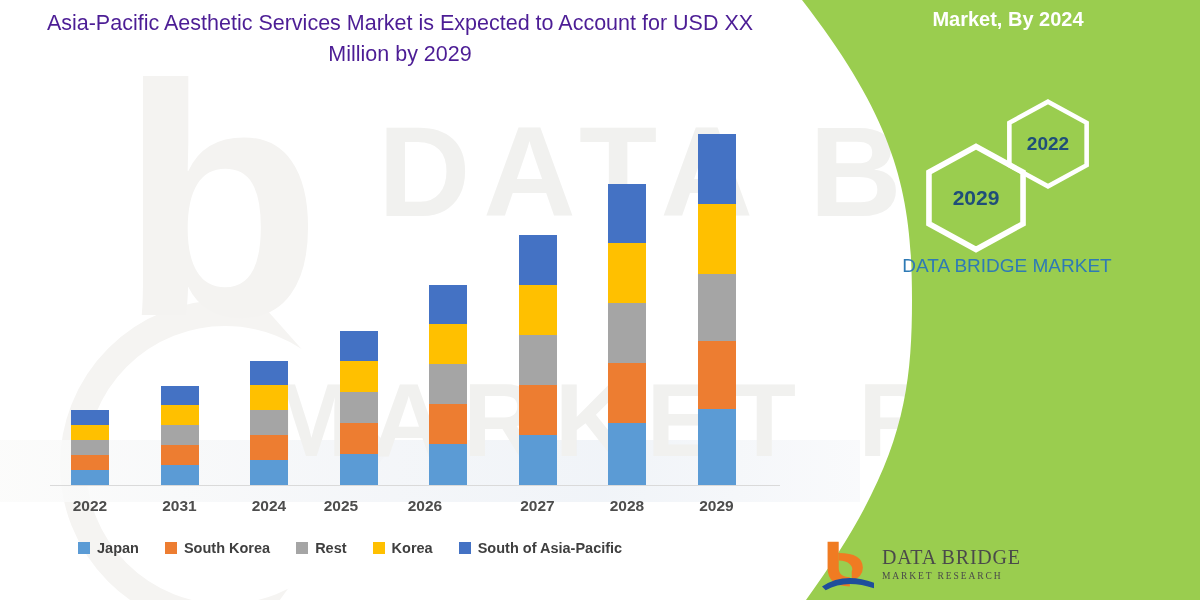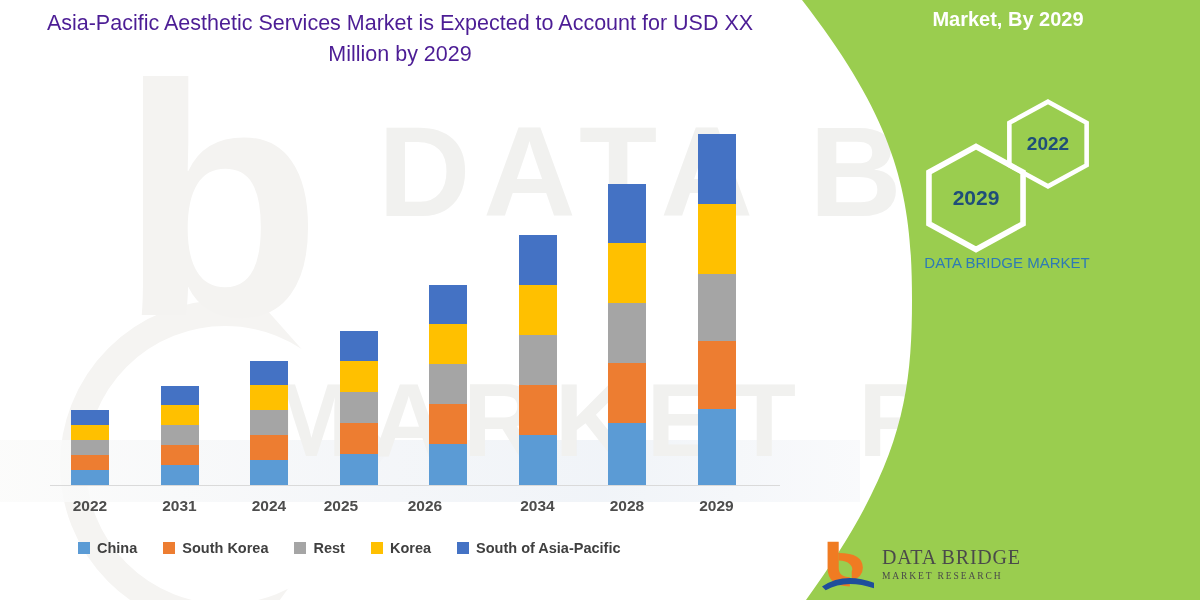--- a/index.html
+++ b/index.html
@@ -105,21 +105,21 @@
   }
   .hex-2029 { left:140px; top:142px; width:112px; height:112px; }
   .hex-2029 .hex-label { font-size:21px; }
   .hex-2022 { left:222px; top:98px; width:92px; height:92px; }
   .hex-2022 .hex-label { font-size:19px; }
 
   .brand {
     position:absolute; left:0; top:252px; width:420px;
     padding-left:34px;
     text-align:center;
-    color:#2e7ab5; font-size:15px; font-weight:400; line-height:1.45;
+    color:#2e7ab5; font-size:19px; font-weight:400; line-height:1.45;
   }
 
   .logo {
     position:absolute; left:40px; bottom:4px;
     width:230px; height:58px;
   }
   .logo-text {
     position:absolute; left:62px; top:8px;
     font-size:20px; letter-spacing:0.04em; color:#4a4a4a;
     font-family:"Liberation Serif", serif;
@@ -204,30 +204,30 @@
           <div class="seg" style="height: 70px; background: rgb(255, 192, 0);"></div>
           <div class="seg" style="height: 70px; background: rgb(68, 114, 196);"></div>
         </div>
       </div>
     <div class="x-labels" id="xlabels">
         <div class="x-label" style="left: 55px;">2022</div>
         <div class="x-label" style="left: 144.5px;">2031</div>
         <div class="x-label" style="left: 234px;">2024</div>
         <div class="x-label" style="left: 306px;">2025</div>
         <div class="x-label" style="left: 390px;">2026</div>
-        <div class="x-label" style="left: 502.5px;">2034</div>
+        <div class="x-label" style="left: 502.5px;">2027</div>
         <div class="x-label" style="left: 592px;">2028</div>
         <div class="x-label" style="left: 681.5px;">2029</div>
       </div>
   </div>
 
   <div class="legend" id="legend">
       <div class="legend-item">
         <span class="legend-swatch" style="background: rgb(91, 155, 213);"></span>
-        <span class="legend-label">China</span>
+        <span class="legend-label">Japan</span>
       </div>
       <div class="legend-item">
         <span class="legend-swatch" style="background: rgb(237, 125, 49);"></span>
         <span class="legend-label">South Korea</span>
       </div>
       <div class="legend-item">
         <span class="legend-swatch" style="background: rgb(165, 165, 165);"></span>
         <span class="legend-label">Rest</span>
       </div>
       <div class="legend-item">
@@ -238,21 +238,21 @@
         <span class="legend-swatch" style="background: rgb(68, 114, 196);"></span>
         <span class="legend-label">South of Asia-Pacific</span>
       </div>
     </div>
 
   <div class="green-panel">
     <svg class="green-shape" viewBox="0 0 420 600" preserveAspectRatio="none">
       <path d="M 22 0 L 420 0 L 420 600 L 26 600 C 120 470 132 400 132 300 C 132 196 118 124 22 0 Z" fill="#9ACD4F"></path>
     </svg>
 
-    <div class="panel-heading">Market, By 2029</div>
+    <div class="panel-heading">Market, By 2024</div>
 
     <div class="hex hex-2029">
       <svg viewBox="0 0 100 100" width="112" height="112" style="position:absolute;inset:0">
         <polygon points="50,4 92,27 92,73 50,96 8,73 8,27" fill="none" stroke="#ffffff" stroke-width="5"></polygon>
       </svg>
       <span class="hex-label">2029</span>
     </div>
 
     <div class="hex hex-2022">
       <svg viewBox="0 0 100 100" width="92" height="92" style="position:absolute;inset:0">

